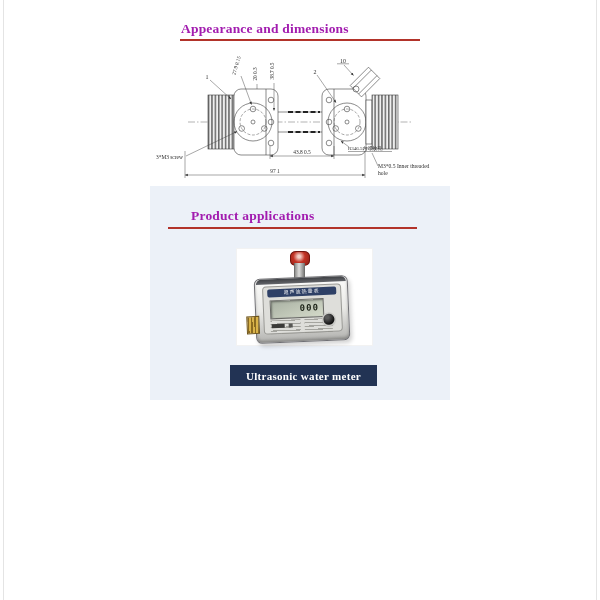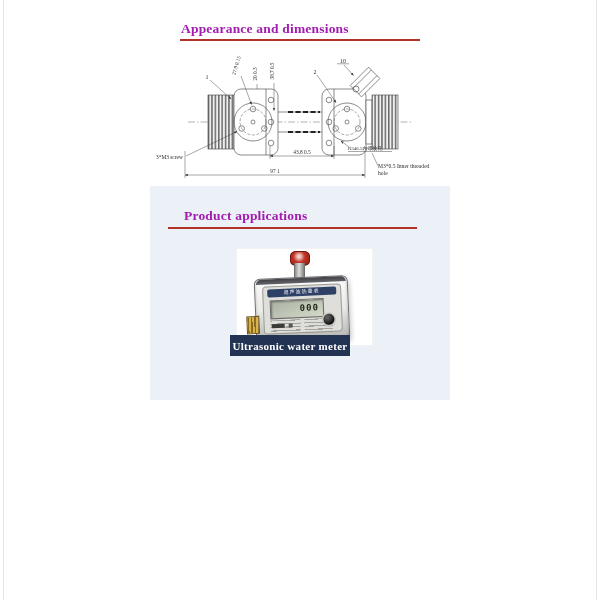--- a/index.html
+++ b/index.html
@@ -12,42 +12,42 @@
   .page-edge{position:absolute;top:0;bottom:0;width:1px;background:#e4e4e4;}
   .page-edge.left{left:3px;}
   .page-edge.right{right:3px;}
 
   .sec-title{
     position:absolute;
     font-weight:bold;font-size:13.5px;letter-spacing:.2px;color:#a21caf;
     white-space:nowrap;
   }
   .sec-title.t1{left:181px;top:21px;}
-  .sec-title.t2{left:184px;top:208px;}
+  .sec-title.t2{left:191px;top:208px;}
   .red-rule{position:absolute;height:2px;background:#b2332a;}
   .rule1{left:180px;top:39px;width:240px;}
   .rule2{left:168px;top:227px;width:249px;}
 
   .blue-panel{
     position:absolute;left:150px;top:186px;width:300px;height:214px;
     background:#ecf1f8;
   }
 
   
   .drawing{position:absolute;left:150px;top:42px;width:300px;height:148px;}
   .drawing svg{display:block;width:100%;height:100%;}
   .drawing text{font-family:"Liberation Serif", serif;fill:#2e2e2e;}
 
   
   .photo{
     position:absolute;left:236px;top:248px;width:137px;height:98px;
     background:#ffffff;box-shadow:0 0 0 1px #f2f2f2 inset;
   }
   .caption-bar{
-    position:absolute;left:230px;top:335px;width:120px;height:21px;
+    position:absolute;left:230px;top:365px;width:147px;height:21px;
     background:#223354;color:#fff;
     display:flex;align-items:center;justify-content:center;
     font-weight:bold;font-size:11px;letter-spacing:.3px;
   }
   .cap{
     position:absolute;left:54px;top:3px;width:18px;height:13px;
     border-radius:6px/5px;border:1px solid #73160f;
     background:radial-gradient(circle at 45% 35%, #f2cfc7 0 10%, #c23325 45%, #8c1f15 100%);
   }
   .cap-stem{

